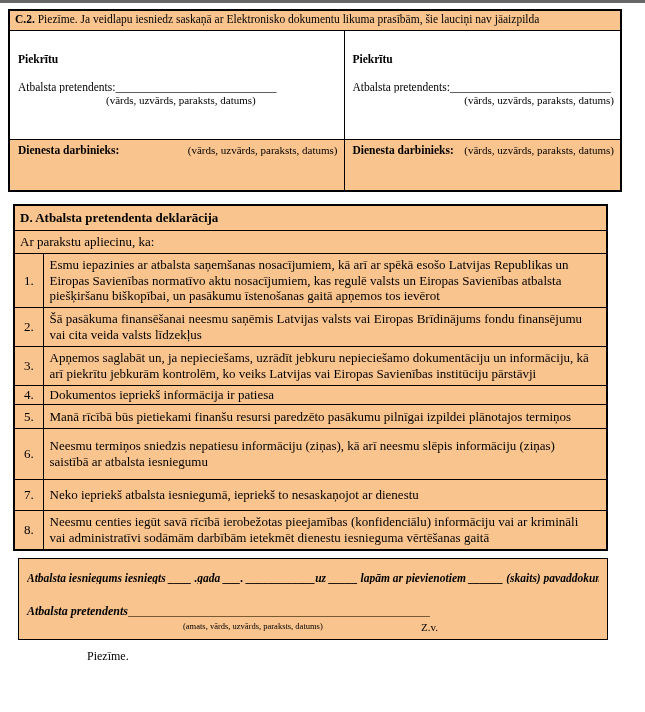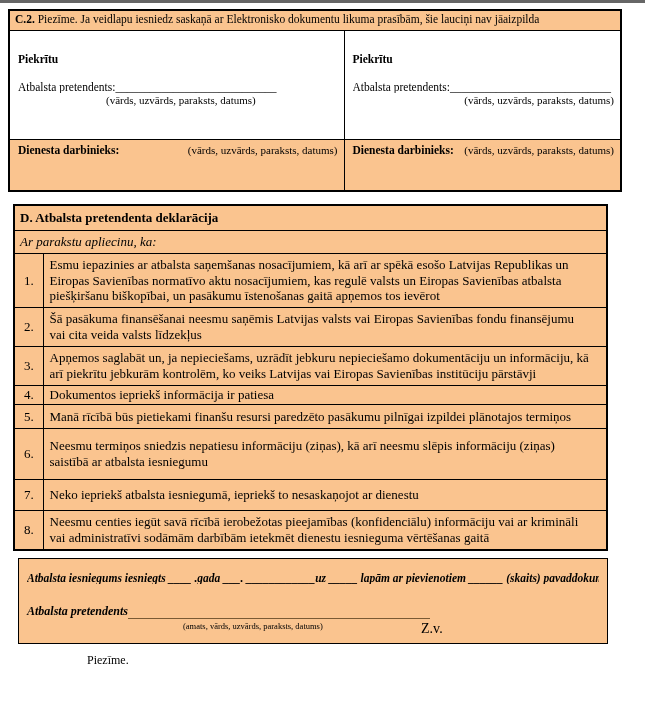--- a/index.html
+++ b/index.html
@@ -33,41 +33,41 @@
   .cap-right{text-align:right;padding-right:2px;}
   .official-cell{height:52px;padding:4px 6px 3px 8px;}
   .official-inner{height:100%;display:flex;flex-direction:row;justify-content:space-between;}
   .official-label{font-weight:bold;}
   .official-cap{font-size:11px;text-align:center;}
 
   
   .tbl-d{margin:12px 0 0 13px;width:595px;border:2px solid var(--border);}
   .tbl-d td{border:1px solid var(--border);background:var(--cell-bg);font-size:13px;line-height:1.22;}
   .d-title{font-weight:bold;padding:4px 5px;height:20px;}
-  .d-intro{padding:3px 5px;height:20px;font-style:italic;}
+  .d-intro{padding:3px 5px;height:20px;}
   .num-col{width:29px;}
   .num{text-align:center;vertical-align:middle;}
   .itext{padding:3px 13px 3px 6px;}
   tr.r4 .itext,tr.r4 .num{padding-top:1px;padding-bottom:1px;}
   tr.r5 .itext{padding-top:4px;padding-bottom:4px;}
   tr.r6 .itext{padding-top:9px;padding-bottom:9px;}
   tr.r7 .itext{padding-top:7px;padding-bottom:7px;}
   .warn-cell{font-weight:bold;padding:4px 5px;line-height:1.25;}
 
   
   .sub-block{
     margin:7px 0 0 18px;width:590px;border:1px solid var(--border);
     background:var(--cell-bg);padding:13px 8px 6px 8px;
   }
   .sub-statement{font-weight:bold;font-style:italic;font-size:11.5px;white-space:nowrap;overflow:hidden;}
-  .sub-sigrow{margin-top:20px;font-weight:bold;font-style:italic;font-size:12px;display:flex;align-items:flex-end;}
+  .sub-sigrow{margin-top:20px;font-weight:bold;font-style:italic;font-size:12px;display:flex;}
   .blank-line{display:inline-block;width:302px;border-bottom:1px solid #7a5a34;height:13px;}
   .sub-caprow{margin-top:2px;font-size:8.5px;display:flex;}
   .sub-cap{margin-left:156px;width:176px;text-align:left;}
-  .seal{margin-left:62px;font-size:14px;}
+  .seal{margin-left:62px;font-size:11px;}
 
   
   .footnote{margin:9px 30px 0 23px;font-size:12px;line-height:1.33;}
   .footnote .fn-label{margin-left:64px;}
 </style>
 </head>
 <body>
 
 <div class="top-strip"></div>
 
@@ -120,21 +120,21 @@
       </tr>
   <tr>
         <td class="d-intro" colspan="2">Ar parakstu apliecinu, ka:</td>
       </tr>
   <tr class="r1">
     <td class="num">1.</td>
     <td class="itext">Esmu iepazinies ar atbalsta saņemšanas nosacījumiem, kā arī ar spēkā esošo Latvijas Republikas un Eiropas Savienības normatīvo aktu nosacījumiem,  kas regulē valsts un Eiropas Savienības atbalsta piešķiršanu biškopībai, un pasākumu īstenošanas gaitā apņemos tos ievērot</td>
   </tr>
   <tr class="r2">
     <td class="num">2.</td>
-    <td class="itext">Šā pasākuma finansēšanai neesmu saņēmis Latvijas valsts vai Eiropas Savienības fondu finansējumu vai cita veida valsts līdzekļus</td>
+    <td class="itext">Šā pasākuma finansēšanai neesmu saņēmis Latvijas valsts vai Eiropas Brīdinājums fondu finansējumu vai cita veida valsts līdzekļus</td>
   </tr>
   <tr class="r3">
     <td class="num">3.</td>
     <td class="itext">Apņemos saglabāt un, ja nepieciešams, uzrādīt jebkuru nepieciešamo dokumentāciju un informāciju, kā arī piekrītu jebkurām kontrolēm, ko veiks Latvijas vai Eiropas Savienības institūciju pārstāvji</td>
   </tr>
   <tr class="r4">
     <td class="num">4.</td>
     <td class="itext">Dokumentos iepriekš informācija ir patiesa</td>
   </tr>
   <tr class="r5">

